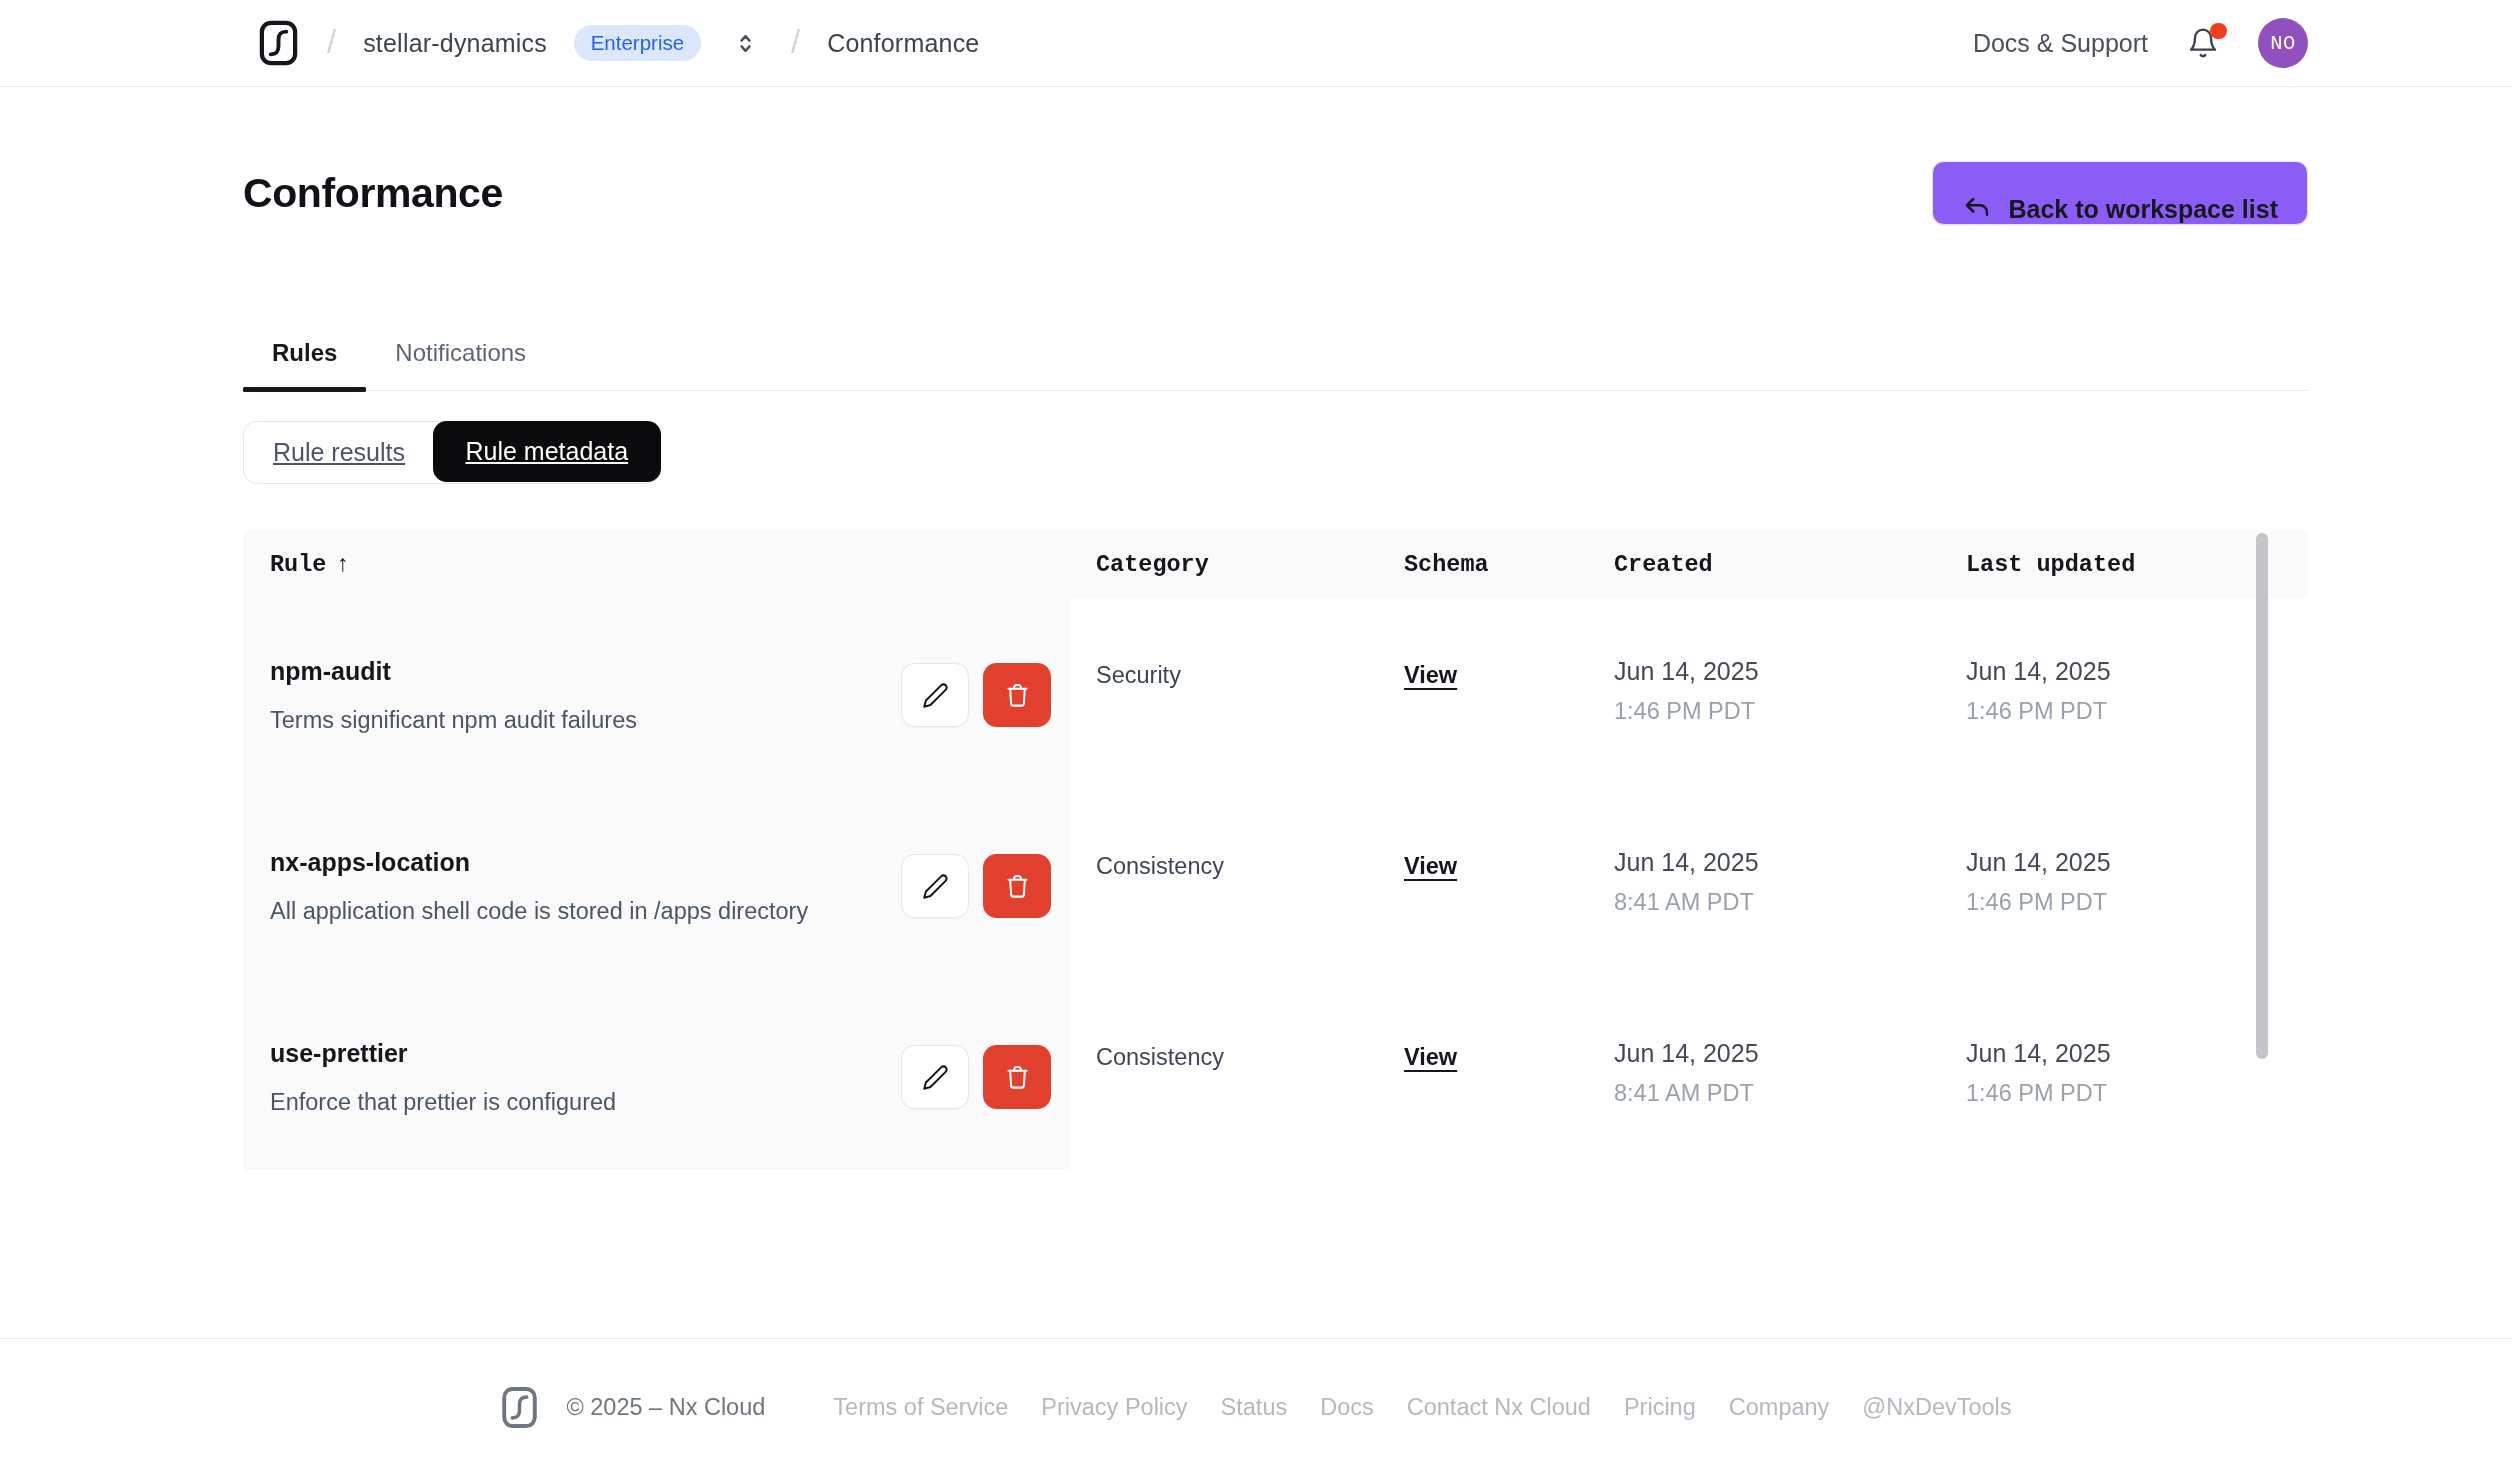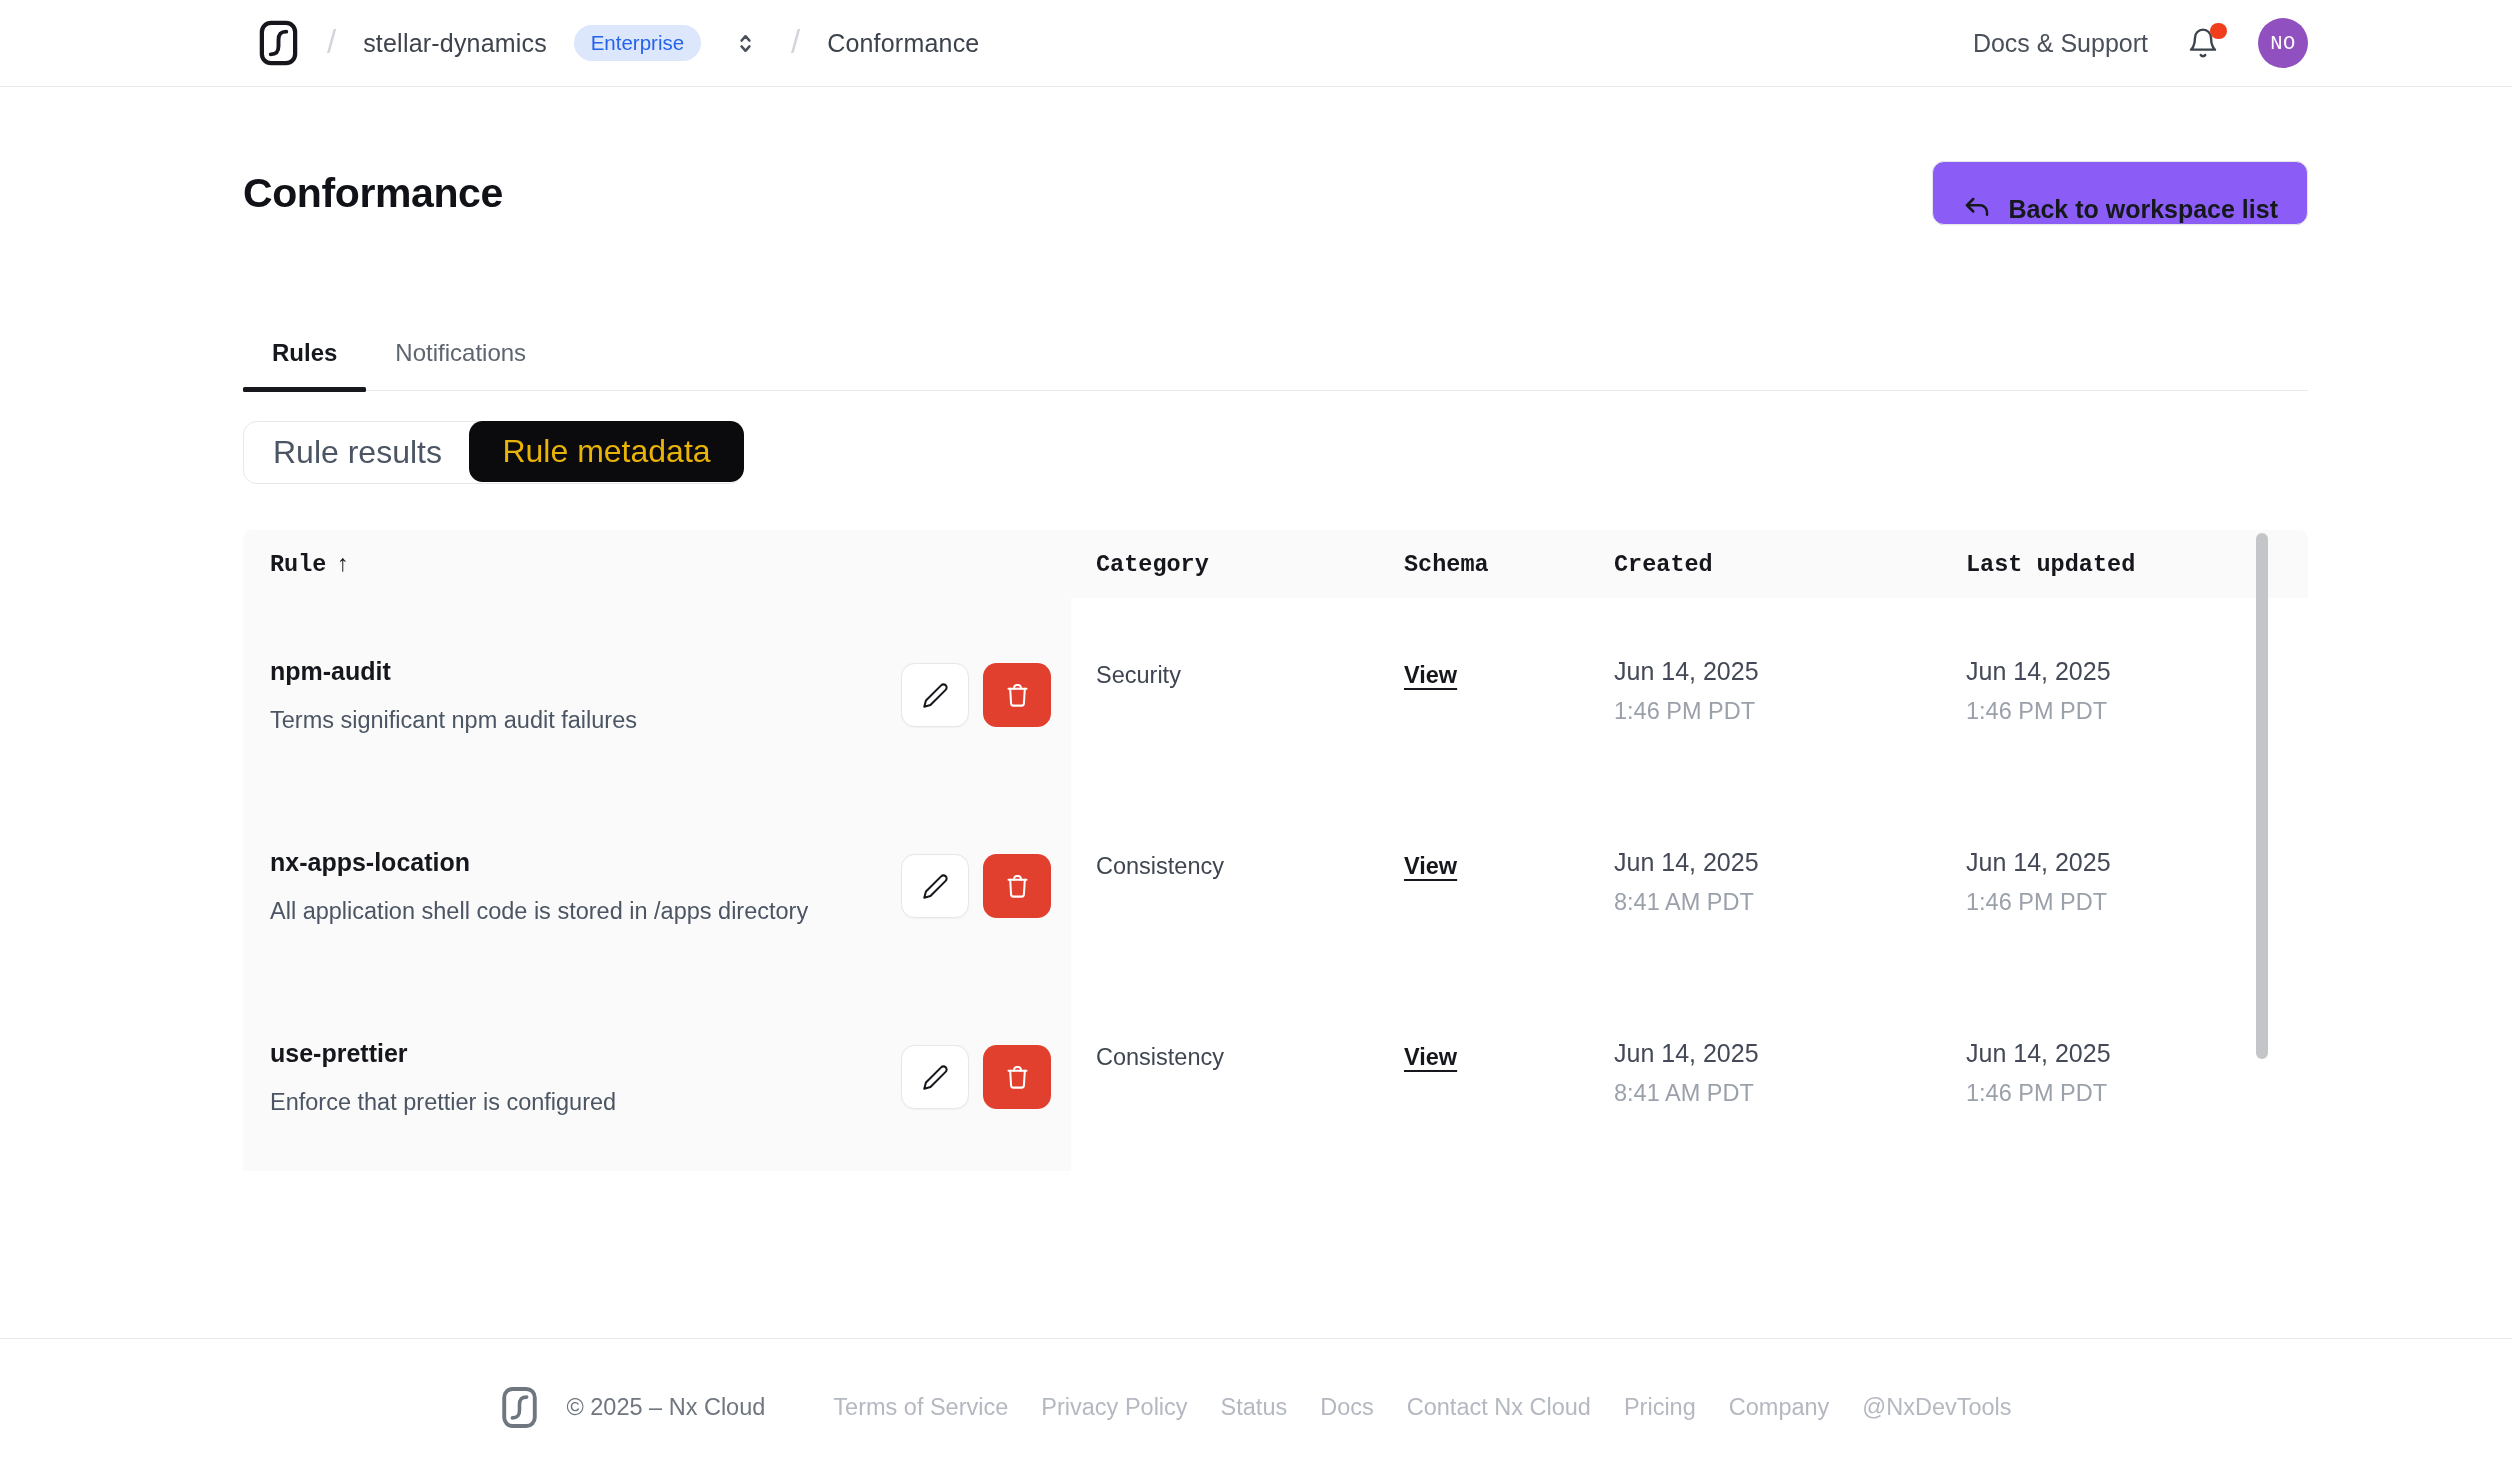--- a/index.html
+++ b/index.html
@@ -42,22 +42,22 @@
 
   .tabs { margin-top:114px; display:flex; border-bottom:1.5px solid #e8e9eb; }
   .tab { position:relative; padding:0 29px 23px; font-size:24px; color:#5d6570; cursor:pointer; }
   .tab.active { color:#15181d; font-weight:600; }
   .tab.active::after { content:""; position:absolute; left:0; right:0; bottom:-1.5px;
     height:4.6px; background:#16181d; border-radius:1.5px; }
 
   .segmented { margin-top:30px; display:inline-flex; background:#fff;
     border:1.5px solid #e5e7eb; border-radius:13.7px; }
   .seg-btn { border:none; background:transparent; height:61px; padding:0 29px;
-    font-family:inherit; font-size:32px; color:#4b5563; cursor:pointer; border-radius:13.7px; }
-  .seg-btn.active { background:#0b0b0e; color:#eab308; font-weight:500; margin:-1.5px; padding:0 33px; }
+    font-family:inherit; font-size:25px; color:#4b5563; cursor:pointer; border-radius:13.7px;text-decoration:underline; }
+  .seg-btn.active { background:#0b0b0e; color:#ffffff; font-weight:500; margin:-1.5px; padding:0 33px; }
 
   
   .table-wrap { position:relative; margin-top:46px; }
   .grid-row { display:grid; grid-template-columns:828px 333px 210px 352px 283px; }
   .thead { height:68px; background:#fafafa; border-radius:9px 9px 0 0; align-items:center;font-family:Liberation Mono, monospace; }
   .th { font-size:23.5px; font-weight:600; color:#15171c; }
   .th.c1 { padding-left:27px; display:flex; align-items:center; gap:9px; }
   .th.c2 { padding-left:25px; }
   .sort-arrow { font-size:23.5px; font-weight:600; }
   .trow { height:191px; }

